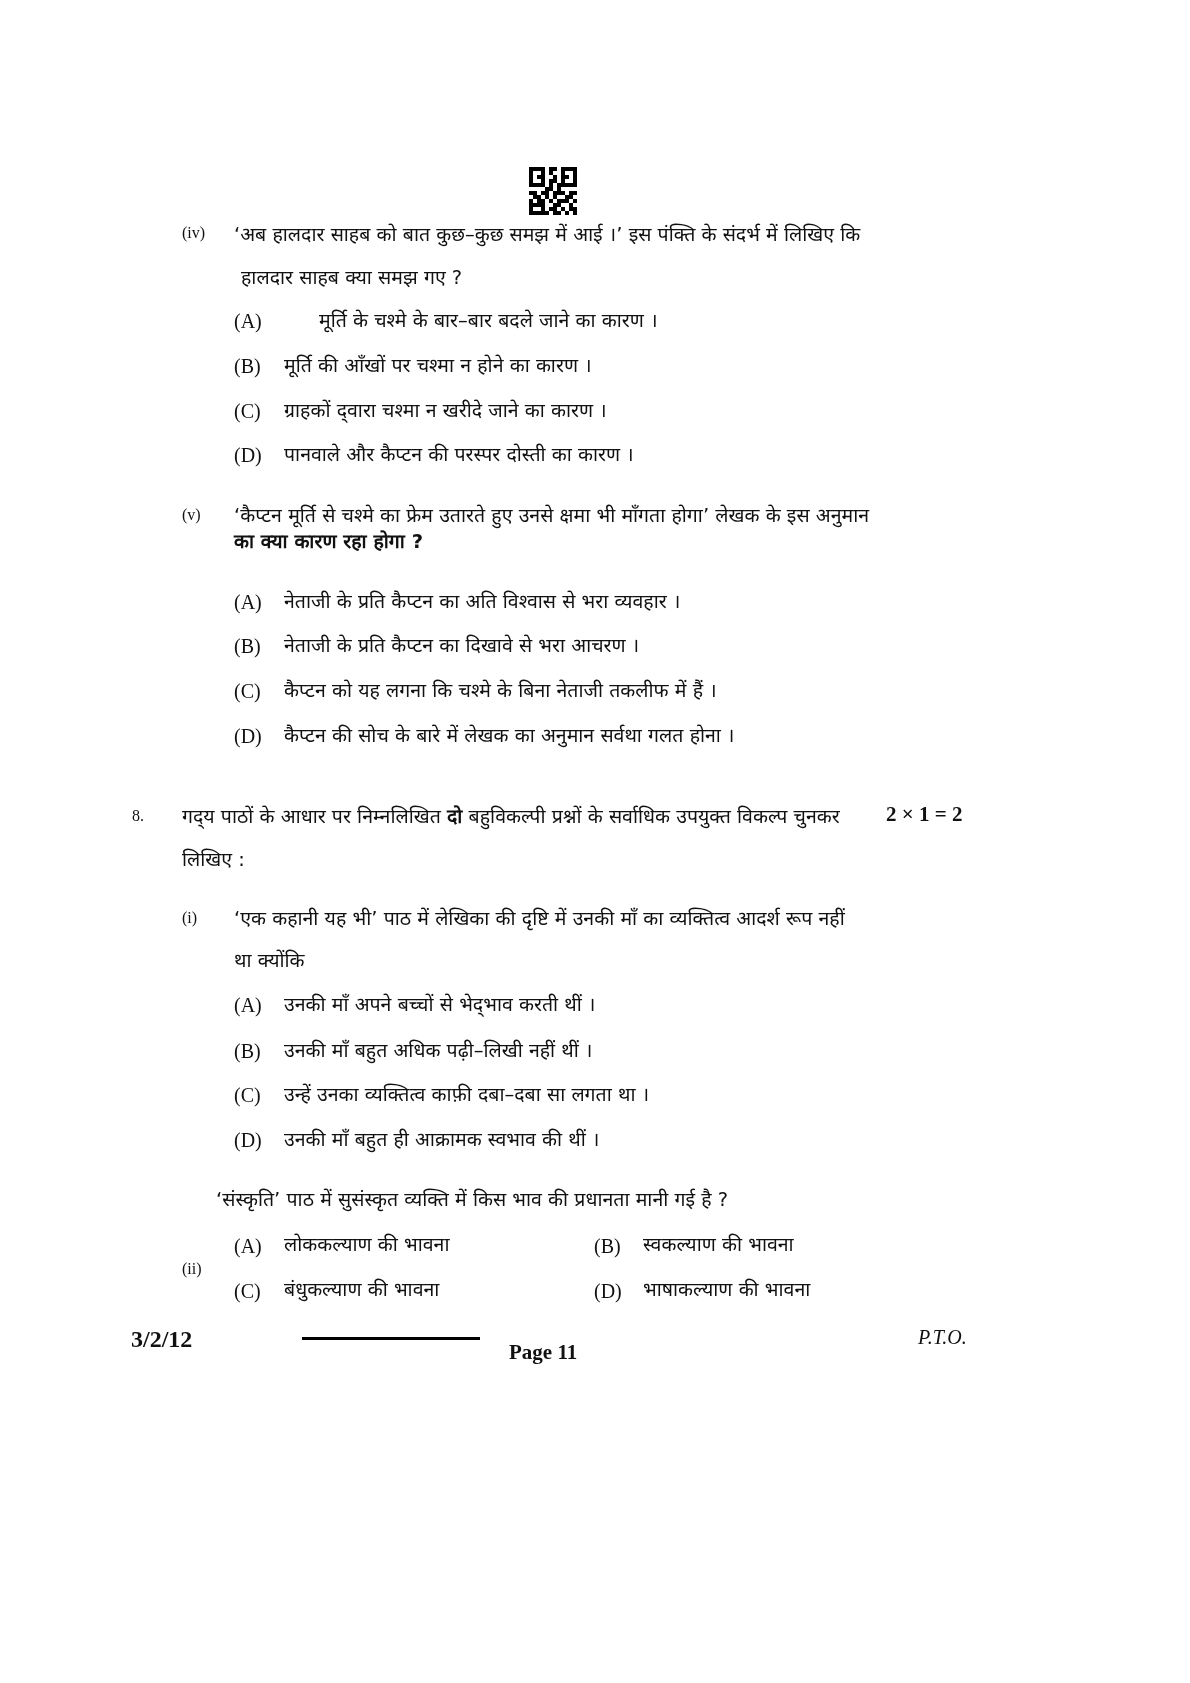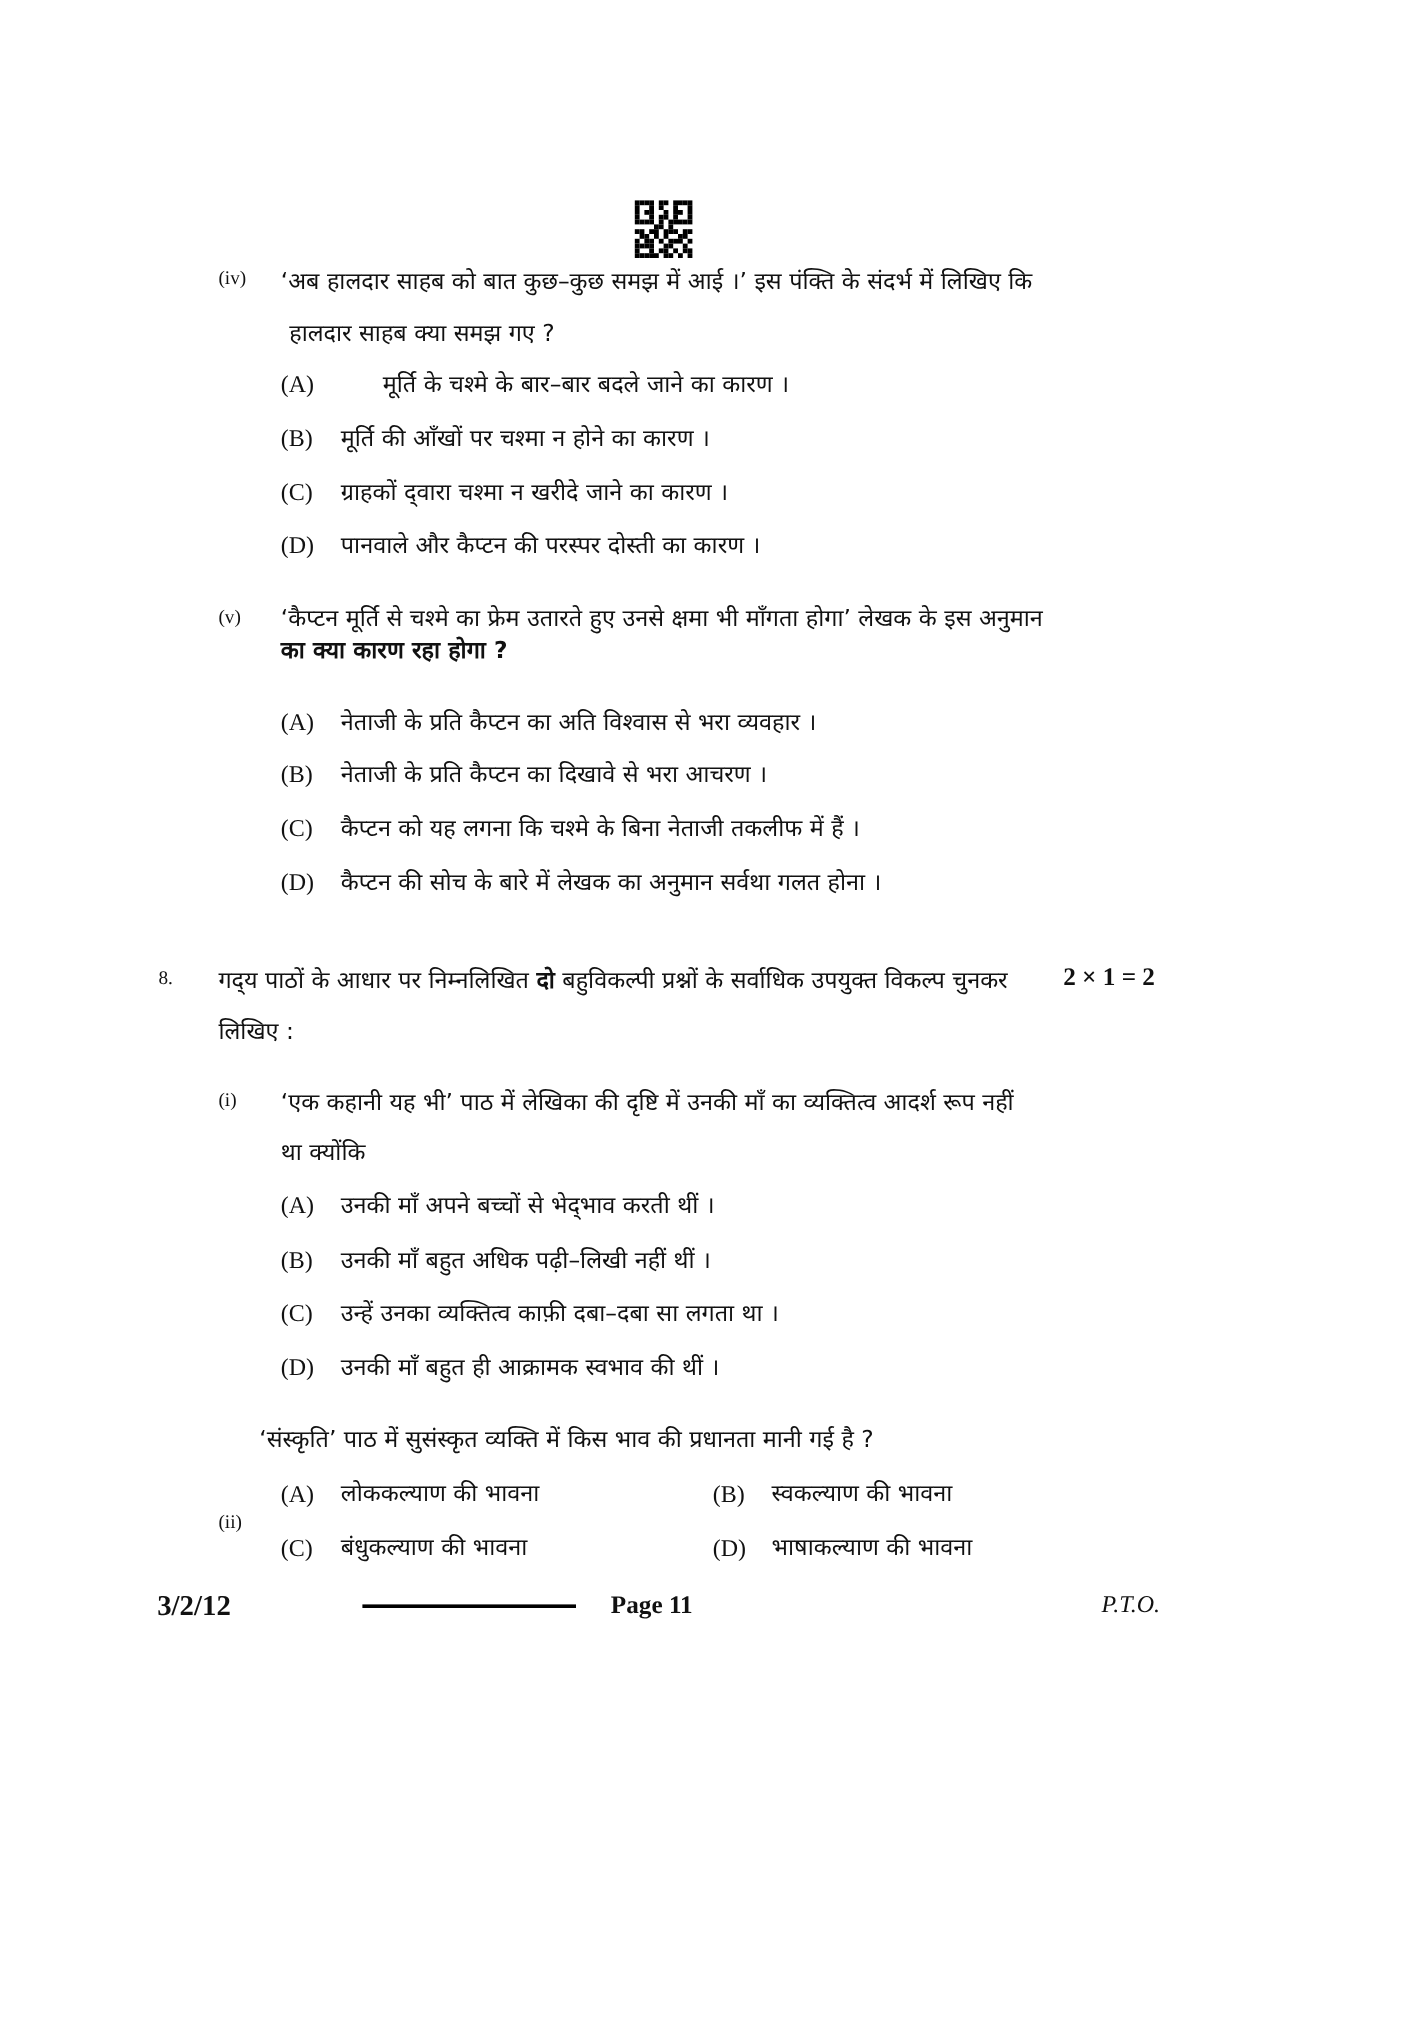--- a/index.html
+++ b/index.html
@@ -24,21 +24,21 @@
     .opt-label {
       font-family: "Liberation Serif", "DejaVu Serif", serif; font-size: 20px;
     }
     .marks {
       font-family: "Liberation Serif", "DejaVu Serif", serif; font-weight: bold; font-size: 21px;
     }
     .footer-code {
       font-family: "Liberation Serif", "DejaVu Serif", serif; font-weight: bold; font-size: 24px;
     }
     .footer-page {
-      font-family: "Liberation Serif", "DejaVu Serif", serif; font-weight: bold; font-size: 21px;
+      font-family: "Liberation Serif", "DejaVu Serif", serif; font-weight: bold; font-size: 21px; margin-top: 15px;
     }
     .footer-pto {
       font-family: "Liberation Serif", "DejaVu Serif", serif; font-weight: normal; font-style: italic; font-size: 20px;
     }
     .rule { background: #000; height: 3px; }
     b.bold { font-weight: bold; }
   </style>
 </head>
 <body>
 

